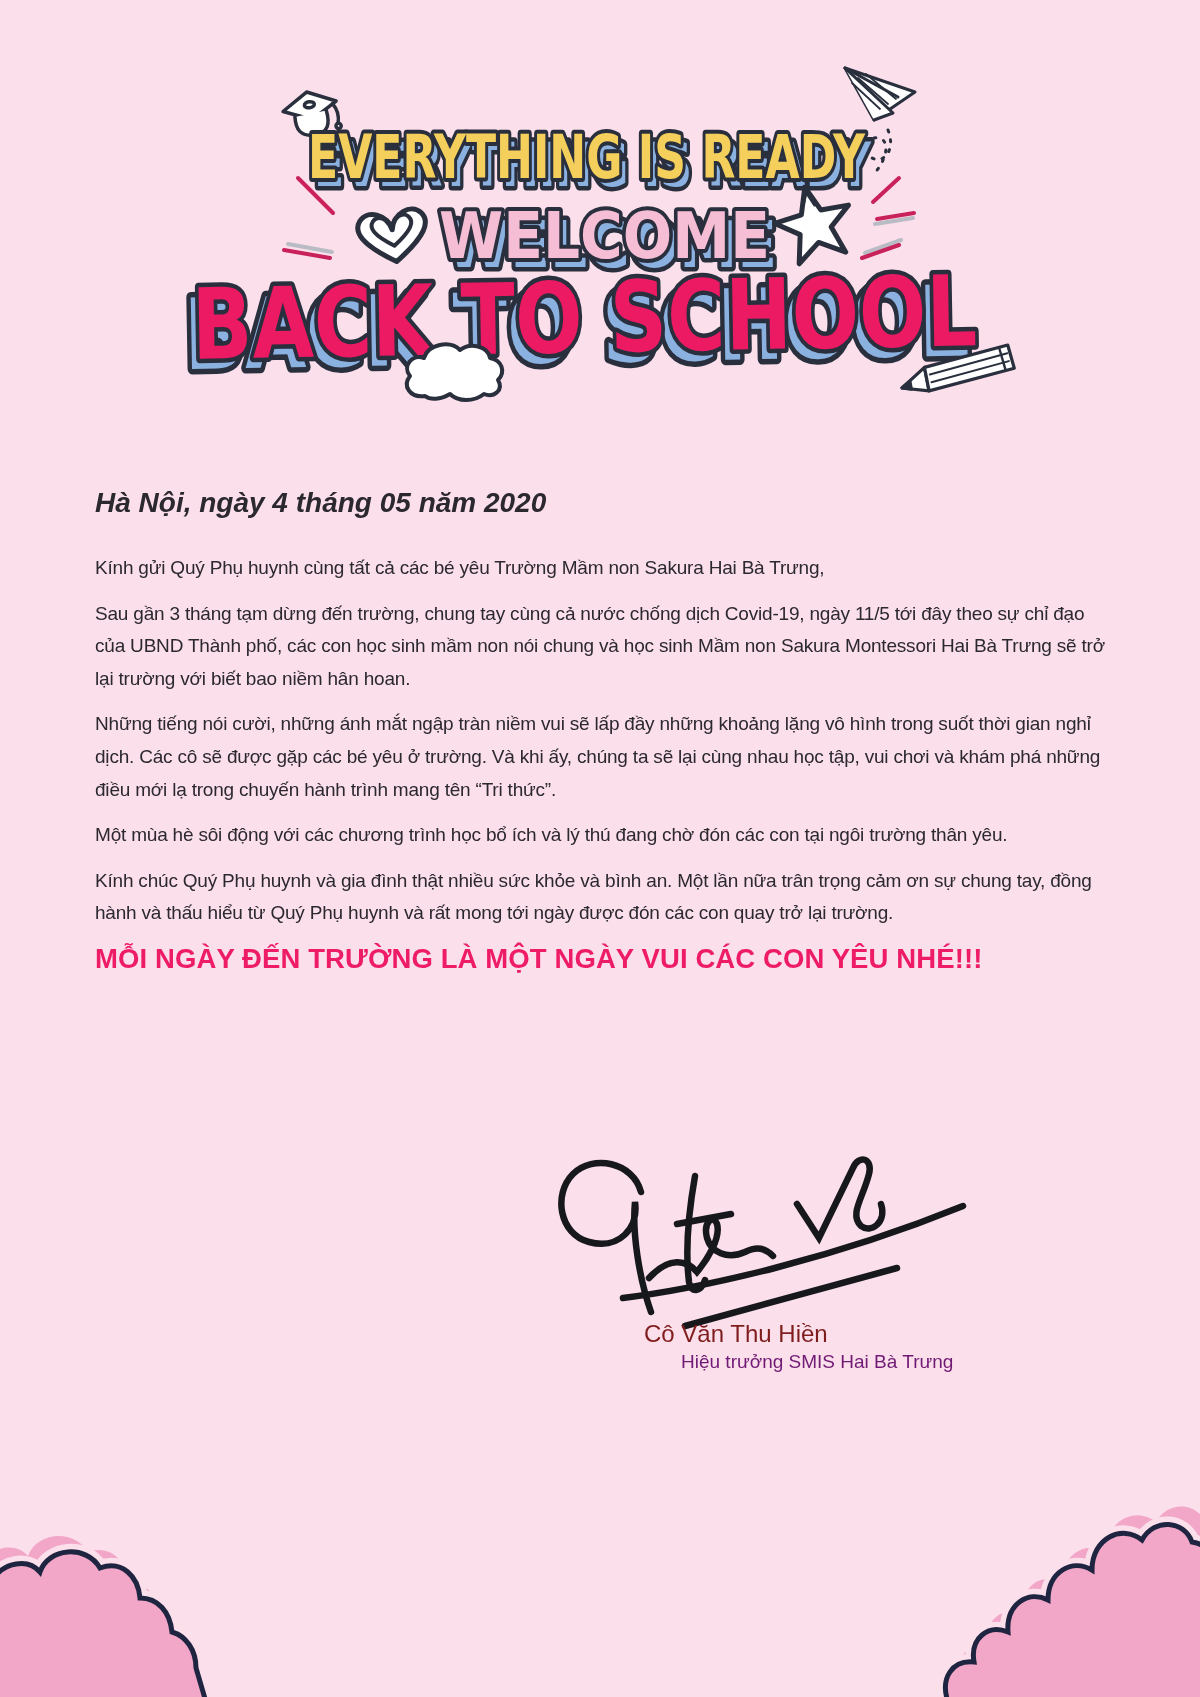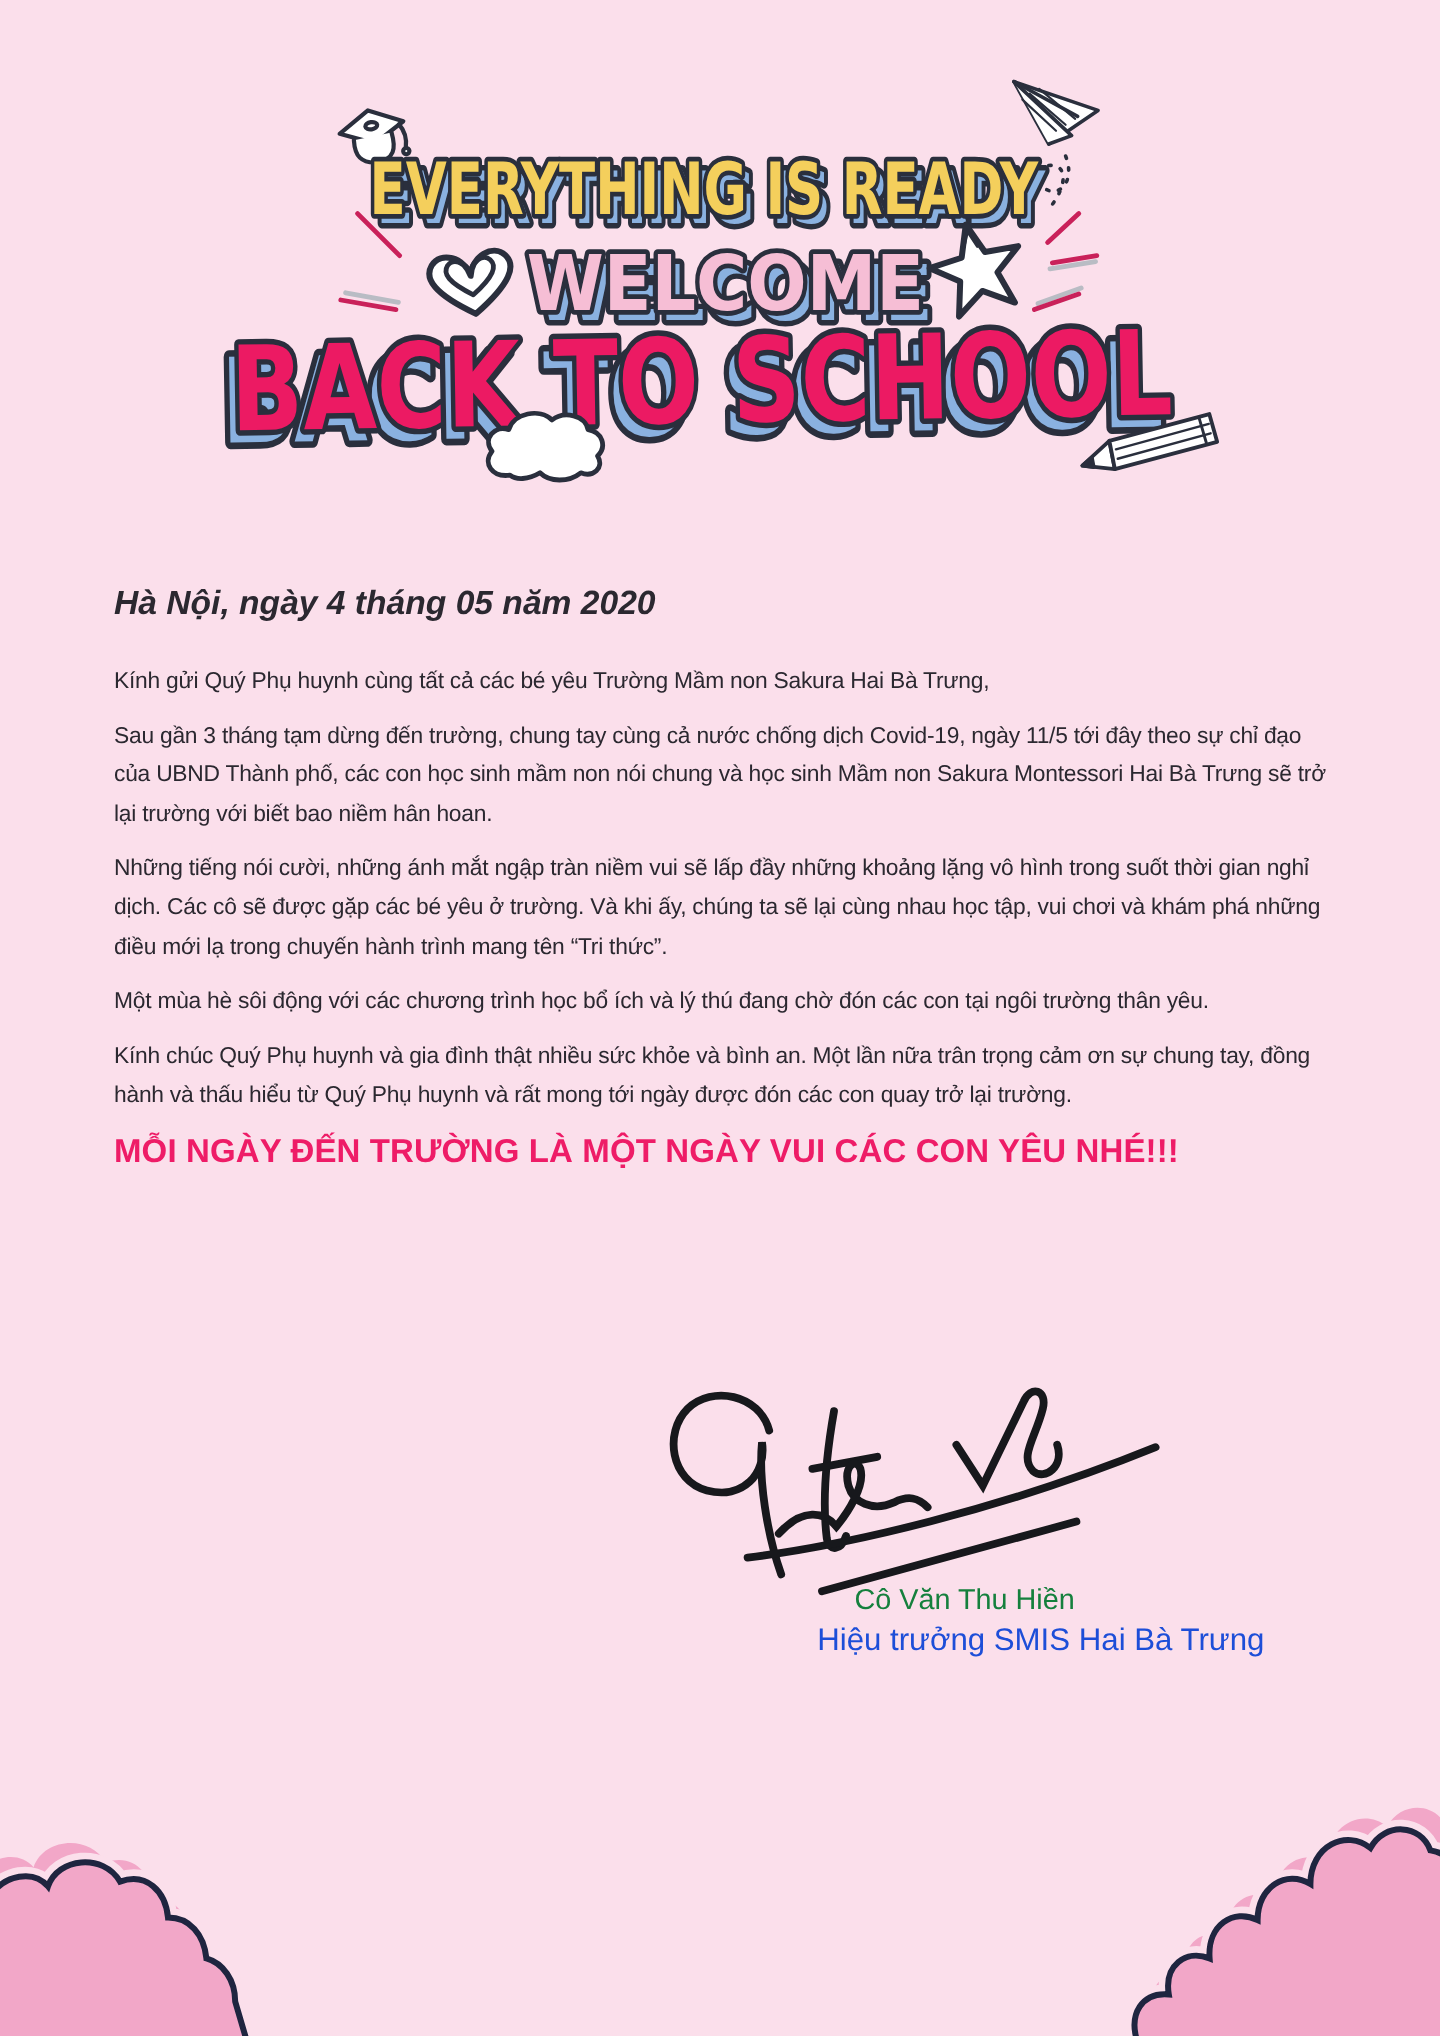--- a/index.html
+++ b/index.html
@@ -8,22 +8,22 @@
     background:#fbdfeb;
     font-family:"Liberation Sans",sans-serif;
   }
   .header-art{position:absolute;left:0;top:0;}
   .header-art text{font-family:"DejaVu Sans",sans-serif;font-weight:bold;}
   .letter{position:absolute;left:95px;top:487px;width:1016px;color:#2b2830;}
   .date{font-weight:bold;font-style:italic;font-size:28px;margin:0 0 33px 0;}
   p.bodyp{font-size:19px;line-height:32.6px;letter-spacing:-0.2px;margin:0 0 13px 0;}
   .highlight{font-size:27.5px;font-weight:bold;color:#ee1c67;letter-spacing:0.1px;margin:10px 0 0 0;}
   .sig-svg{position:absolute;left:545px;top:1140px;}
-  .sig-name{position:absolute;left:712px;top:1320px;font-size:24px;color:#15803d;}
-  .sig-title{position:absolute;left:681px;top:1351px;font-size:26px;color:#1d4ed8;}
+  .sig-name{position:absolute;left:644px;top:1320px;font-size:24px;color:#7f1d1d;}
+  .sig-title{position:absolute;left:681px;top:1351px;font-size:19px;color:#701a75;}
   .cloud-left{position:absolute;left:0;bottom:0;}
   .cloud-right{position:absolute;right:0;bottom:0;}
 </style>
 </head>
 <body>
 
 <div class="page">
 
   <svg class="header-art" width="1200" height="430" viewBox="0 0 1200 430">
 

